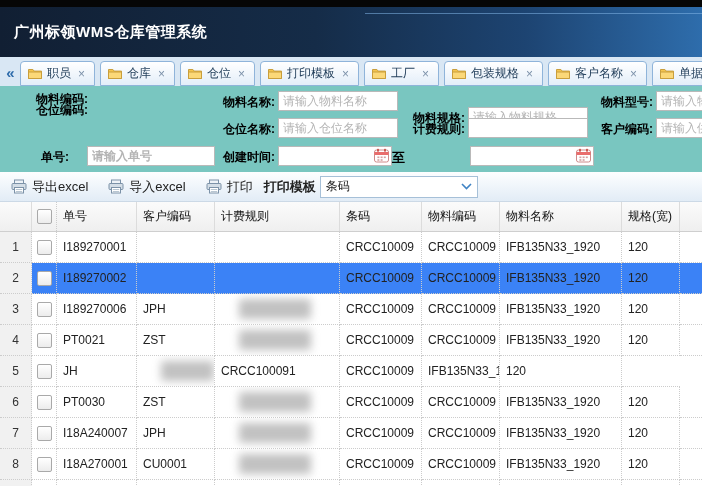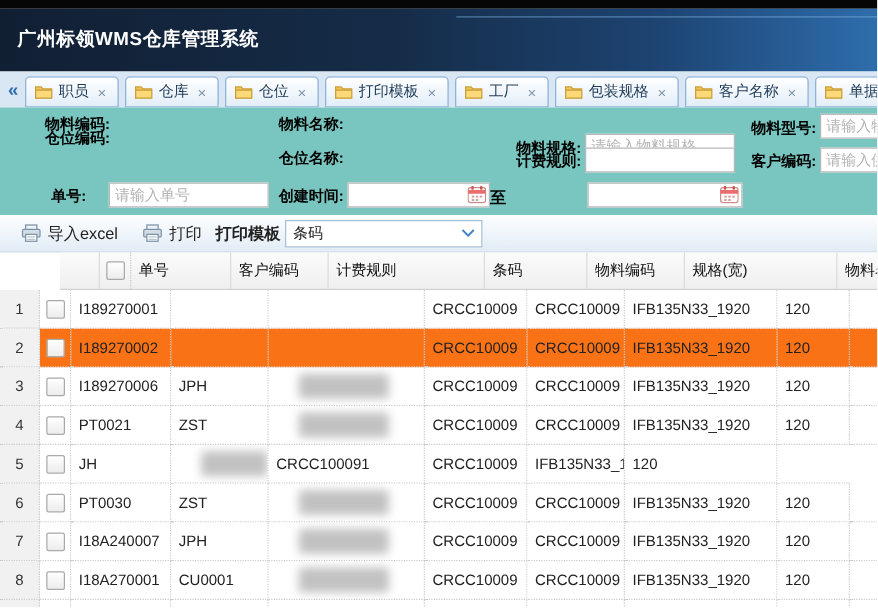--- a/index.html
+++ b/index.html
@@ -39,30 +39,30 @@
   .tbar{height:30px;background:linear-gradient(#fdfeff,#e2ecf6);border-bottom:1px solid #ccd9e6;
         display:flex;align-items:center;padding-left:6px;box-sizing:border-box;font-size:13px;color:#222;}
   .tbtn{display:flex;align-items:center;gap:5px;padding:2px 9px 2px 5px;border-radius:3px;cursor:pointer;}
   .tsep{width:6px;}
   .tmpl-lbl{font-weight:bold;margin:0 4px 0 2px;}
   .combo{width:158px;height:22px;border:1px solid #a6c0d8;background:#fff;display:flex;align-items:center;
          justify-content:space-between;padding:0 5px;box-sizing:border-box;font-size:12px;color:#222;cursor:pointer;}
 
   
   .grid{display:grid;grid-template-columns:32px 25px 80px 78px 125px 82px 78px 122px 58px 1fr;}
-  .thead{height:29px;background:linear-gradient(#fbfbfb,#efefef);border-bottom:1px solid #cfcfcf;margin-left:48px;}
+  .thead{height:29px;background:linear-gradient(#fbfbfb,#efefef);border-bottom:1px solid #cfcfcf;}
   .th{font-size:12px;color:#111;display:flex;align-items:center;padding-left:6px;
       border-right:1px solid #dcdcdc;box-sizing:border-box;overflow:hidden;}
   .th.empty{padding:0;}
   .trow{height:31px;}
   .td{font-size:12px;color:#222;display:flex;align-items:center;padding-left:6px;box-sizing:border-box;
       border-right:1px dotted #ccc;border-bottom:1px dotted #ccc;overflow:hidden;background:#fff;white-space:nowrap;}
   .td.num{background:#f1f1f1;justify-content:center;padding:0;color:#333;}
   .td.cbcell{justify-content:center;padding:0;}
-  .trow.hl .td:not(.num){background:#f97316;}
+  .trow.hl .td:not(.num){background:#3b82f6;}
   .cb{width:13px;height:13px;border:1px solid #a9a9a9;border-radius:2px;background:linear-gradient(#fff,#ececec);cursor:pointer;}
   .redact{width:72px;height:20px;margin-left:18px;background:#8f8f8f;opacity:.55;filter:blur(4px);border-radius:2px;}
 </style>
 </head>
 <body>
 
 <div id="app">
 
   <div class="topstrip"></div>
 
@@ -154,48 +154,50 @@
         </div>
       </div>
   </div>
 
   <div class="form">
     <div class="fld" style="left:3px;top:5px">
       <span class="flbl">物料编码:</span>
     </div>
     <div class="fld" style="left:190px;top:5px">
       <span class="flbl">物料名称:</span>
+      <input placeholder="请输入物料名称" style="">
     </div>
     <div class="fld" style="left:380px;top:21px">
       <span class="flbl">物料规格:</span>
       <input placeholder="请输入物料规格" style="">
     </div>
     <div class="fld" style="left:568px;top:5px">
       <span class="flbl">物料型号:</span>
       <input style="width: 128px;" placeholder="请输入物料型号">
     </div>
 
     <div class="fld" style="left:3px;top:16px">
       <span class="flbl">仓位编码:</span>
     </div>
     <div class="fld" style="left:190px;top:32px">
       <span class="flbl">仓位名称:</span>
+      <input placeholder="请输入仓位名称" style="">
     </div>
     <div class="fld" style="left:380px;top:32px">
       <span class="flbl">计费规则:</span>
       <input placeholder="" style="">
     </div>
     <div class="fld" style="left:568px;top:32px">
       <span class="flbl">客户编码:</span>
       <input style="width: 128px;" placeholder="请输入供应商名称">
     </div>
 
     <div class="fld" style="left:8px;top:60px">
       <span class="flbl" style="width:43px">单号:</span>
-      <input style="width: 128px;" placeholder="请输入单号">
+      <input style="width: 128px; font-weight: bold;" placeholder="请输入单号">
     </div>
     <div class="fld" style="left:190px;top:60px">
       <span class="flbl">创建时间:</span>
       <span class="datebox">
         <input style="width: 114px;" placeholder="">
         <span class="calico">
           <svg width="15" height="15" viewBox="0 0 15 15">
               <rect x="0.5" y="2" width="14" height="12" rx="2" fill="#fff" stroke="#cf8a8a"></rect>
               <path d="M.5 4 h14 v3 h-14z" fill="#e96d6d"></path>
               <rect x="3" y="0.8" width="2" height="3" rx=".8" fill="#c9564f"></rect>
@@ -224,20 +226,32 @@
               <rect x="9.8" y="8.5" width="2" height="1.6" fill="#d5a0a0"></rect>
               <rect x="3.4" y="11.2" width="2" height="1.6" fill="#d5a0a0"></rect>
               <rect x="6.6" y="11.2" width="2" height="1.6" fill="#d5a0a0"></rect>
             </svg>
         </span>
       </span>
     </div>
   </div>
 
   <div class="tbar">
+    <div class="tbtn">
+      <span class="ficon">
+        <svg width="16" height="15" viewBox="0 0 16 15">
+            <rect x="3.5" y="1" width="9" height="4" fill="#eef3f8" stroke="#7c92a8"></rect>
+            <rect x="1" y="4.5" width="14" height="6" rx="1" fill="#d3dde6" stroke="#7c92a8"></rect>
+            <rect x="3.5" y="8.5" width="9" height="5.5" fill="#fff" stroke="#7c92a8"></rect>
+            <rect x="4.8" y="10" width="6.4" height="1" fill="#b8c6d2"></rect>
+            <rect x="4.8" y="12" width="6.4" height="1" fill="#b8c6d2"></rect>
+          </svg>
+      </span>
+      <span>导出excel</span>
+    </div>
     <span class="tsep"></span>
     <div class="tbtn">
       <span class="ficon">
         <svg width="16" height="15" viewBox="0 0 16 15">
             <rect x="3.5" y="1" width="9" height="4" fill="#eef3f8" stroke="#7c92a8"></rect>
             <rect x="1" y="4.5" width="14" height="6" rx="1" fill="#d3dde6" stroke="#7c92a8"></rect>
             <rect x="3.5" y="8.5" width="9" height="5.5" fill="#fff" stroke="#7c92a8"></rect>
             <rect x="4.8" y="10" width="6.4" height="1" fill="#b8c6d2"></rect>
             <rect x="4.8" y="12" width="6.4" height="1" fill="#b8c6d2"></rect>
           </svg>
@@ -271,22 +285,22 @@
   <div class="grid thead">
     <div class="th empty"></div>
     <div class="th empty td cbcell" style="background:none;border-bottom:none">
       <span class="cb"></span>
     </div>
     <div class="th">单号</div>
     <div class="th">客户编码</div>
     <div class="th">计费规则</div>
     <div class="th">条码</div>
     <div class="th">物料编码</div>
+    <div class="th">物料名称</div>
     <div class="th">规格(宽)</div>
-    <div class="th">物料名称</div>
     <div class="th empty" style="border-right:none"></div>
   </div>
 
   <div id="tbody">
       <div class="grid trow">
         <div class="td num">1</div>
         <div class="td cbcell">
           <span class="cb"></span>
         </div>
         <div class="td">I189270001</div>

